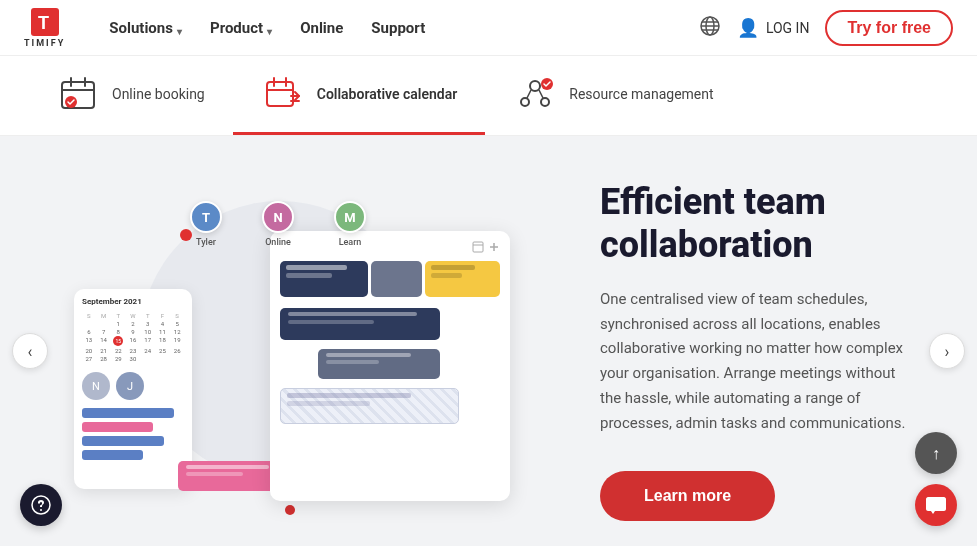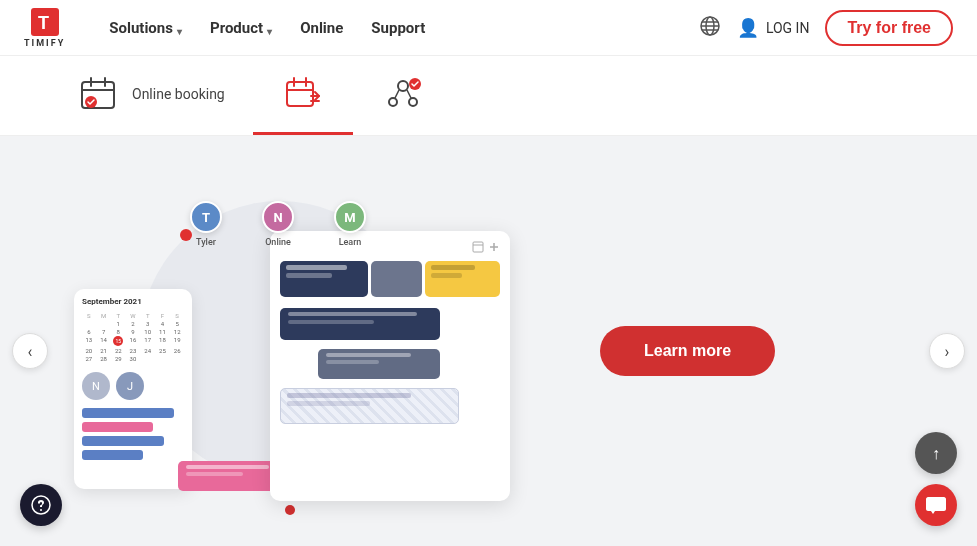--- a/index.html
+++ b/index.html
@@ -12,21 +12,21 @@
     .logo-text { font-size: 9px; font-weight: 700; letter-spacing: 2px; color: #333; margin-top: 2px; }
     .nav { display: flex; align-items: center; gap: 4px; flex: 1; }
     .nav-item { display: flex; align-items: flex-end; gap: 4px; padding: 8px 12px; font-size: 15px; color: #333; cursor: pointer; white-space: nowrap; font-weight: bold; }
     .nav-chevron { font-size: 10px; color: #666; }
     .header-right { display: flex; align-items: center; gap: 16px; }
     .login-btn { display: flex; align-items: center; gap: 6px; font-size: 14px; color: #333; cursor: pointer; }
     .user-icon { font-size: 18px; }
     .try-btn { border: 2px solid #e03030; color: #e03030; background: transparent; padding: 7px 20px; border-radius: 24px; font-size: 16px; font-weight: 600; cursor: pointer; white-space: nowrap; }
 
     
-    .sub-nav { display: flex; align-items: center; background: #fff; border-bottom: 1px solid #eee; padding: 0 48px; }
+    .sub-nav { display: flex; align-items: center; background: #fff; border-bottom: 1px solid #eee; padding: 0 28px; }
     .sub-nav-item { display: flex; align-items: center; gap: 12px; padding: 16px 28px; font-size: 14px; color: #444; cursor: pointer; border-bottom: 3px solid transparent; white-space: nowrap; }
     .sub-nav-item.active { border-bottom: 3px solid #e03030; color: #333; font-weight: 600; }
     .sub-nav-icon { width: 44px; height: 44px; display: flex; align-items: center; justify-content: center; }
 
     
     .hero { background: #f2f3f5; position: relative; min-height: 430px; display: flex; align-items: center; overflow: hidden; padding: 30px 60px 30px 60px; }
     .hero-left { flex: 0 0 480px; position: relative; }
     .hero-right { flex: 1; padding-left: 60px; }
     .hero-title { font-size: 36px; font-weight: 800; color: #1a1a2e; line-height: 1.2; margin-bottom: 20px; }
     .hero-desc { font-size: 15px; color: #555; line-height: 1.65; margin-bottom: 36px; max-width: 400px; }
@@ -139,34 +139,36 @@
     <div class="sub-nav-icon">
       <svg width="40" height="40" viewBox="0 0 40 40" fill="none">
         <rect x="4" y="8" width="26" height="24" rx="3" stroke="#e03030" stroke-width="2" fill="none"></rect>
         <line x1="4" y1="16" x2="30" y2="16" stroke="#e03030" stroke-width="2"></line>
         <line x1="11" y1="4" x2="11" y2="12" stroke="#e03030" stroke-width="2" stroke-linecap="round"></line>
         <line x1="23" y1="4" x2="23" y2="12" stroke="#e03030" stroke-width="2" stroke-linecap="round"></line>
         <path d="M28 22 L36 22 M28 27 L36 27" stroke="#e03030" stroke-width="2" stroke-linecap="round"></path>
         <path d="M32 18 L36 22 L32 26" stroke="#e03030" stroke-width="2" stroke-linecap="round" stroke-linejoin="round" fill="none"></path>
       </svg>
     </div>
+    <span>Collaborative calendar</span>
   </div>
 
   <div class="sub-nav-item">
     <div class="sub-nav-icon">
       <svg width="40" height="40" viewBox="0 0 40 40" fill="none">
         <circle cx="20" cy="12" r="5" stroke="#444" stroke-width="2" fill="none"></circle>
         <circle cx="10" cy="28" r="4" stroke="#444" stroke-width="2" fill="none"></circle>
         <circle cx="30" cy="28" r="4" stroke="#444" stroke-width="2" fill="none"></circle>
         <path d="M16 16 L12 24" stroke="#444" stroke-width="1.5"></path>
         <path d="M24 16 L28 24" stroke="#444" stroke-width="1.5"></path>
         <circle cx="32" cy="10" r="6" fill="#e03030"></circle>
         <path d="M29 10 L31 12 L35 8" stroke="white" stroke-width="1.5" stroke-linecap="round" stroke-linejoin="round" fill="none"></path>
       </svg>
     </div>
+    <span>Resource management</span>
   </div>
 
 </div>
 
 <section class="hero">
 
   <div class="arrow arrow-left">
     <span>‹</span>
   </div>
 
@@ -301,20 +303,22 @@
       <div style="position:absolute; bottom:40px; left:118px; z-index:3; background:#e8699a; border-radius:5px; width:120px; height:30px; padding:4px 8px;">
         <div style="height:4px;background:rgba(255,255,255,0.5);border-radius:2px;margin-bottom:3px;width:80%"></div>
         <div style="height:4px;background:rgba(255,255,255,0.3);border-radius:2px;width:55%"></div>
       </div>
 
       <div class="dot-indicator"></div>
     </div>
   </div>
 
   <div class="hero-right">
+    <h1 class="hero-title">Efficient team collaboration</h1>
+    <p class="hero-desc">One centralised view of team schedules, synchronised across all locations, enables collaborative working no matter how complex your organisation. Arrange meetings without the hassle, while automating a range of processes, admin tasks and communications.</p>
     <button class="learn-more-btn">Learn more</button>
   </div>
 
   <div class="arrow arrow-right">
     <span>›</span>
   </div>
 </section>
 
 <div class="fab-container">
   <div class="fab fab-up">

